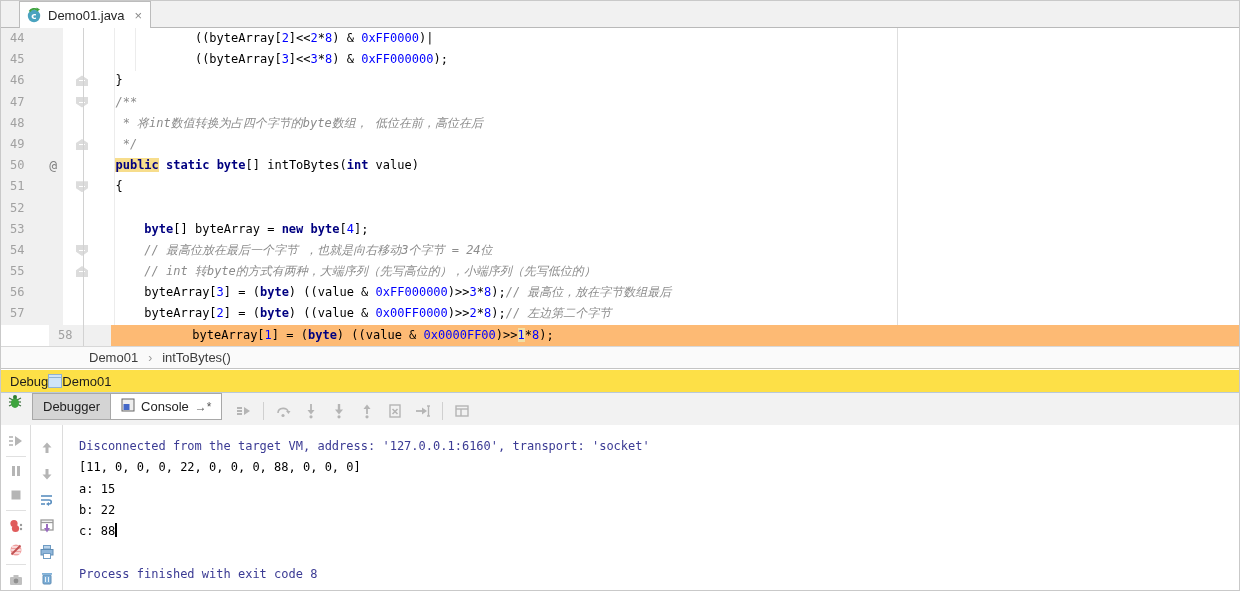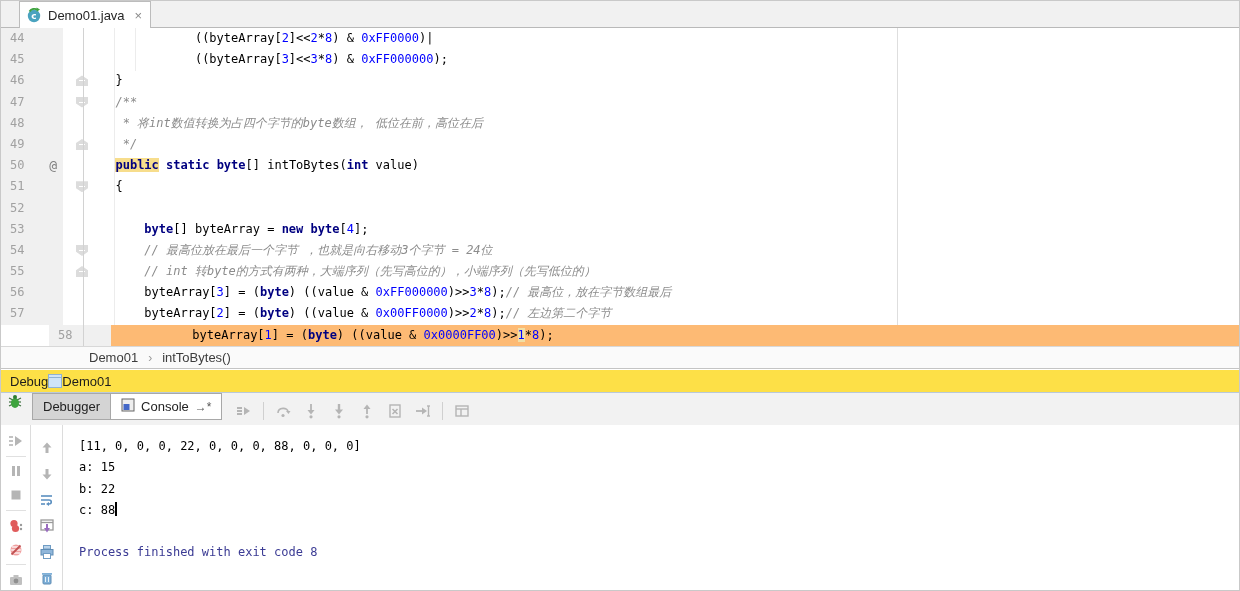--- a/index.html
+++ b/index.html
@@ -401,20 +401,21 @@
             <rect x="4" y="5" width="8" height="9" rx="1" fill="#7fb0d8" stroke="#5f8cb4" stroke-width="1"></rect>
             <rect x="3" y="3" width="10" height="1.8" fill="#7fb0d8"></rect>
             <g stroke="#e8f2fa" stroke-width="1">
               <line x1="6.5" y1="7" x2="6.5" y2="12"></line>
               <line x1="9.5" y1="7" x2="9.5" y2="12"></line>
             </g>
           </svg>
         </span>
       </div>
     <div class="console" id="console-out">
+        <div class="conline sys"><span class="t">Disconnected from the target VM, address: '127.0.0.1:6160', transport: 'socket'</span></div>
         <div class="conline out"><span class="t">[11, 0, 0, 0, 22, 0, 0, 0, 88, 0, 0, 0]</span></div>
         <div class="conline out"><span class="t">a: 15</span></div>
         <div class="conline out"><span class="t">b: 22</span></div>
         <div class="conline out"><span class="t">c: 88</span><i class="caret"></i></div>
         <div class="conline out"><span class="t"></span></div>
         <div class="conline sys"><span class="t">Process finished with exit code 8</span></div>
       </div>
   </div>
 
 </div>

